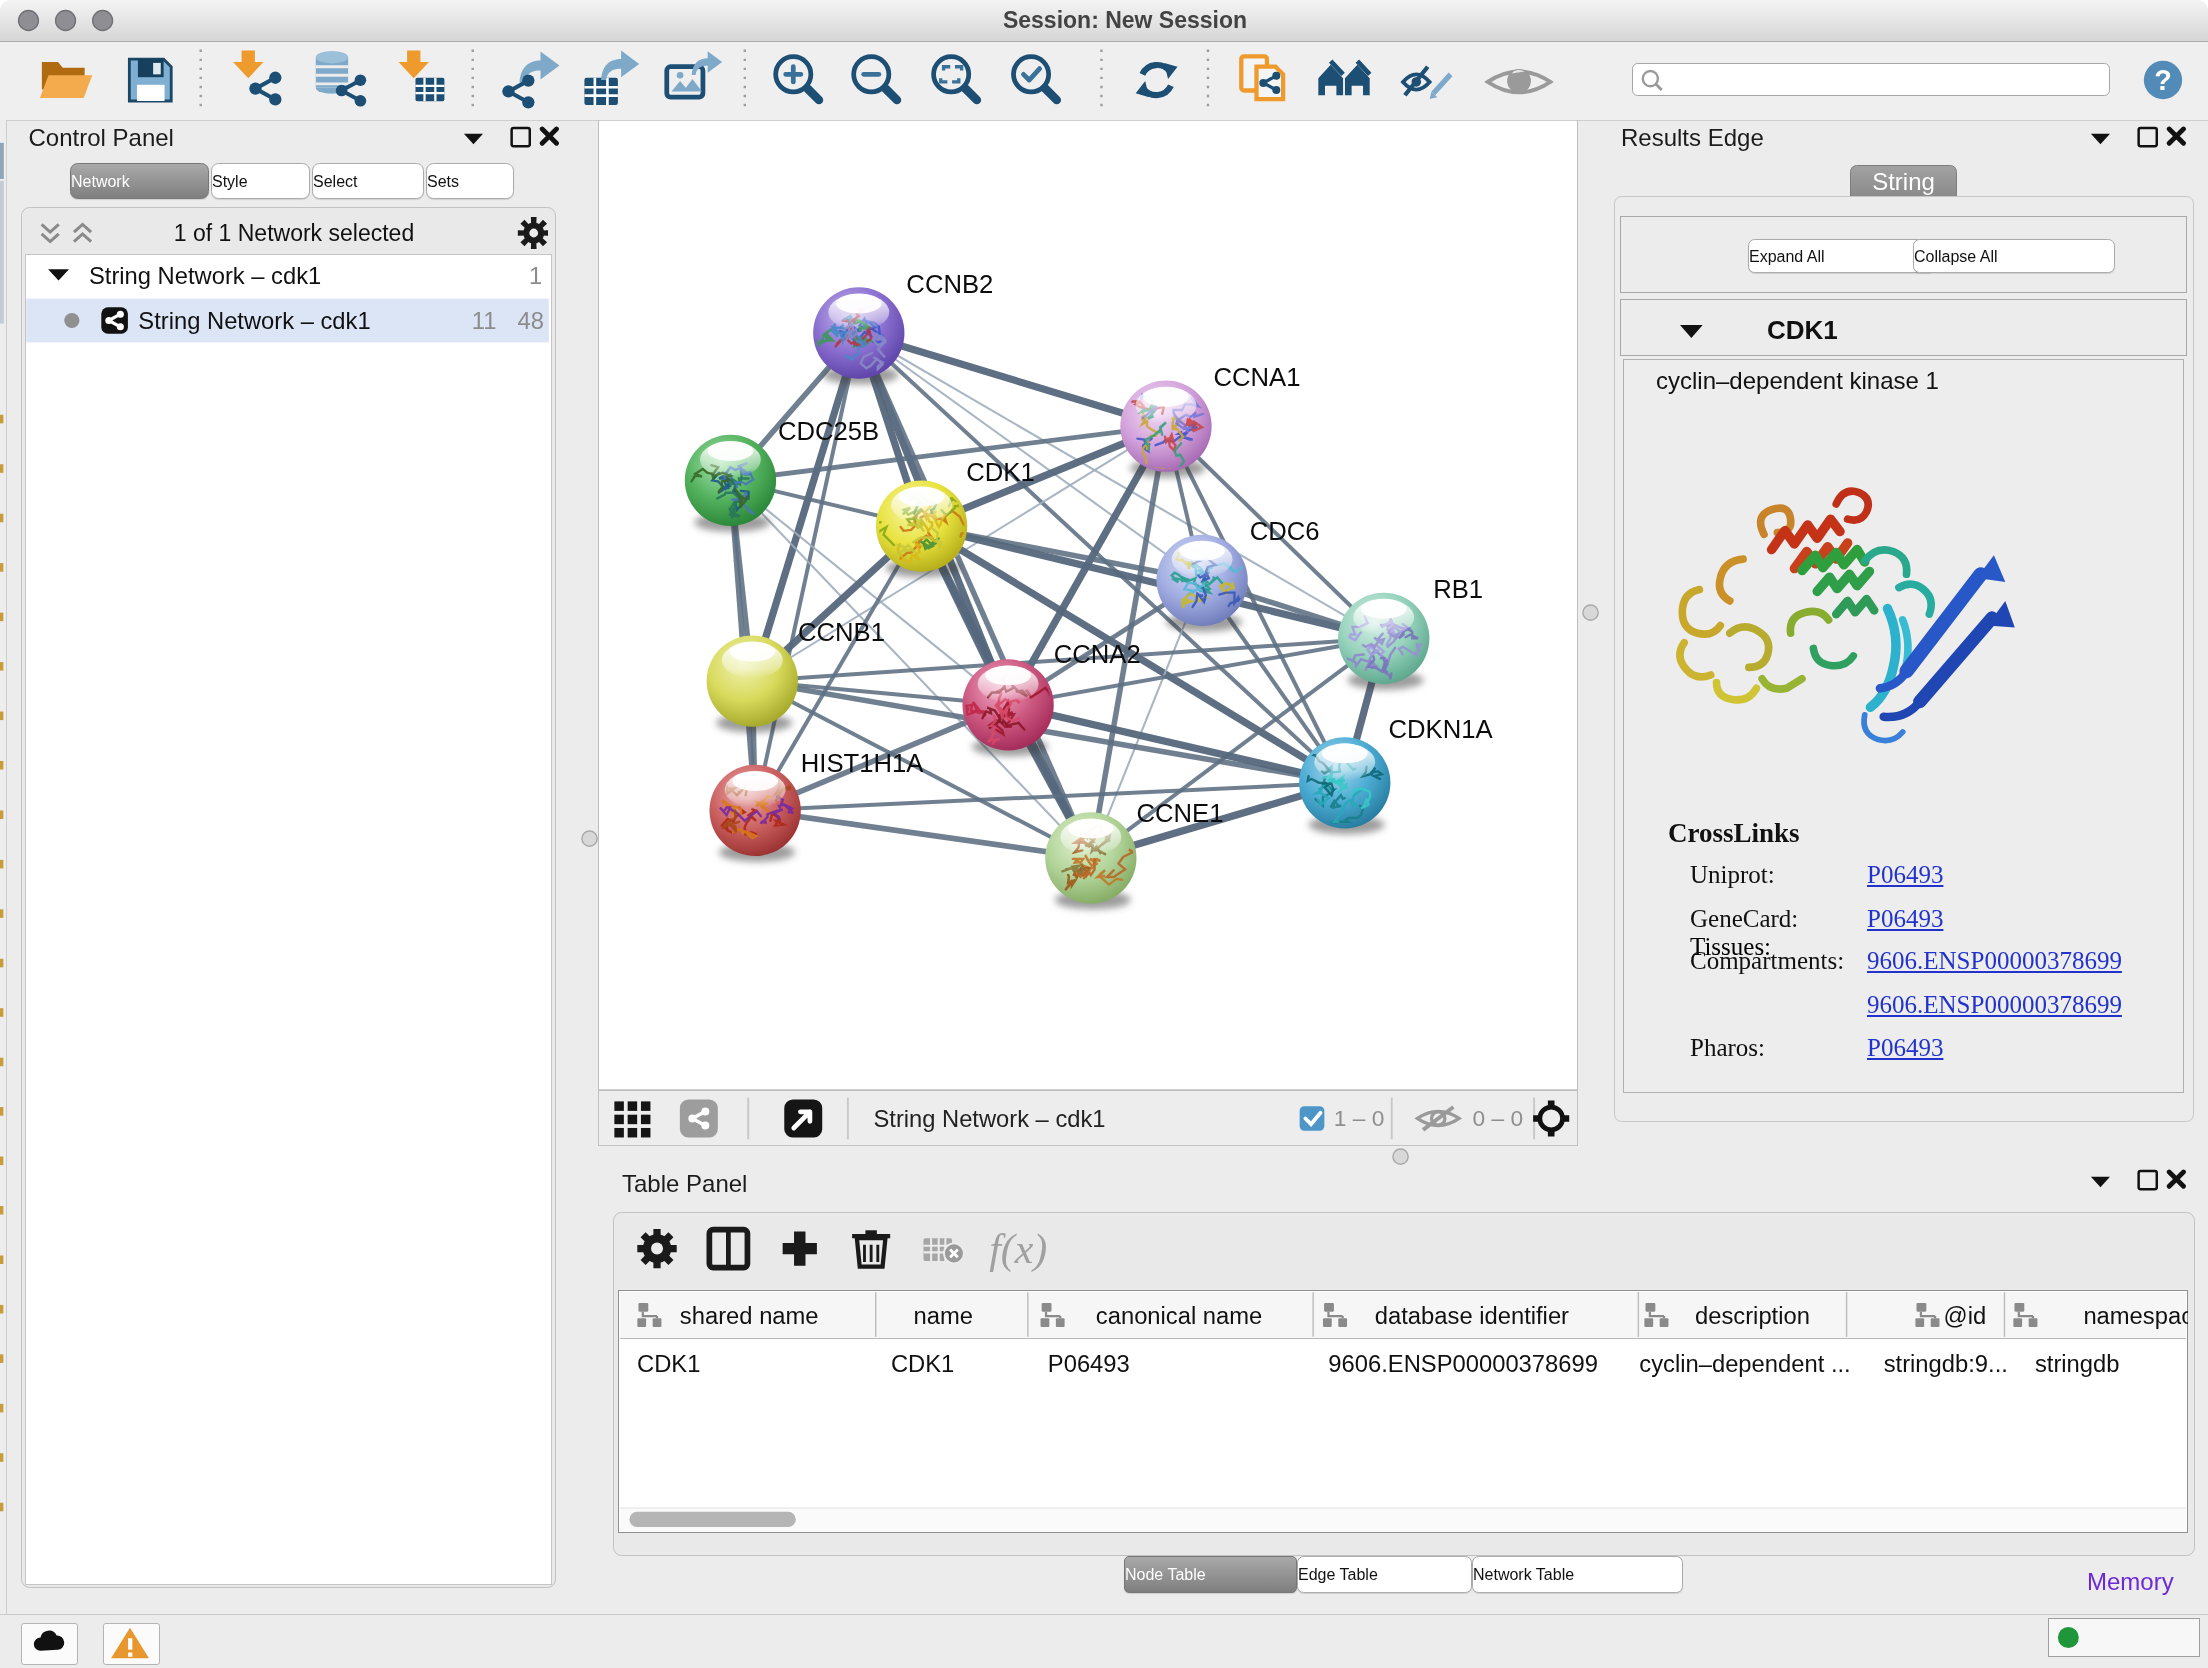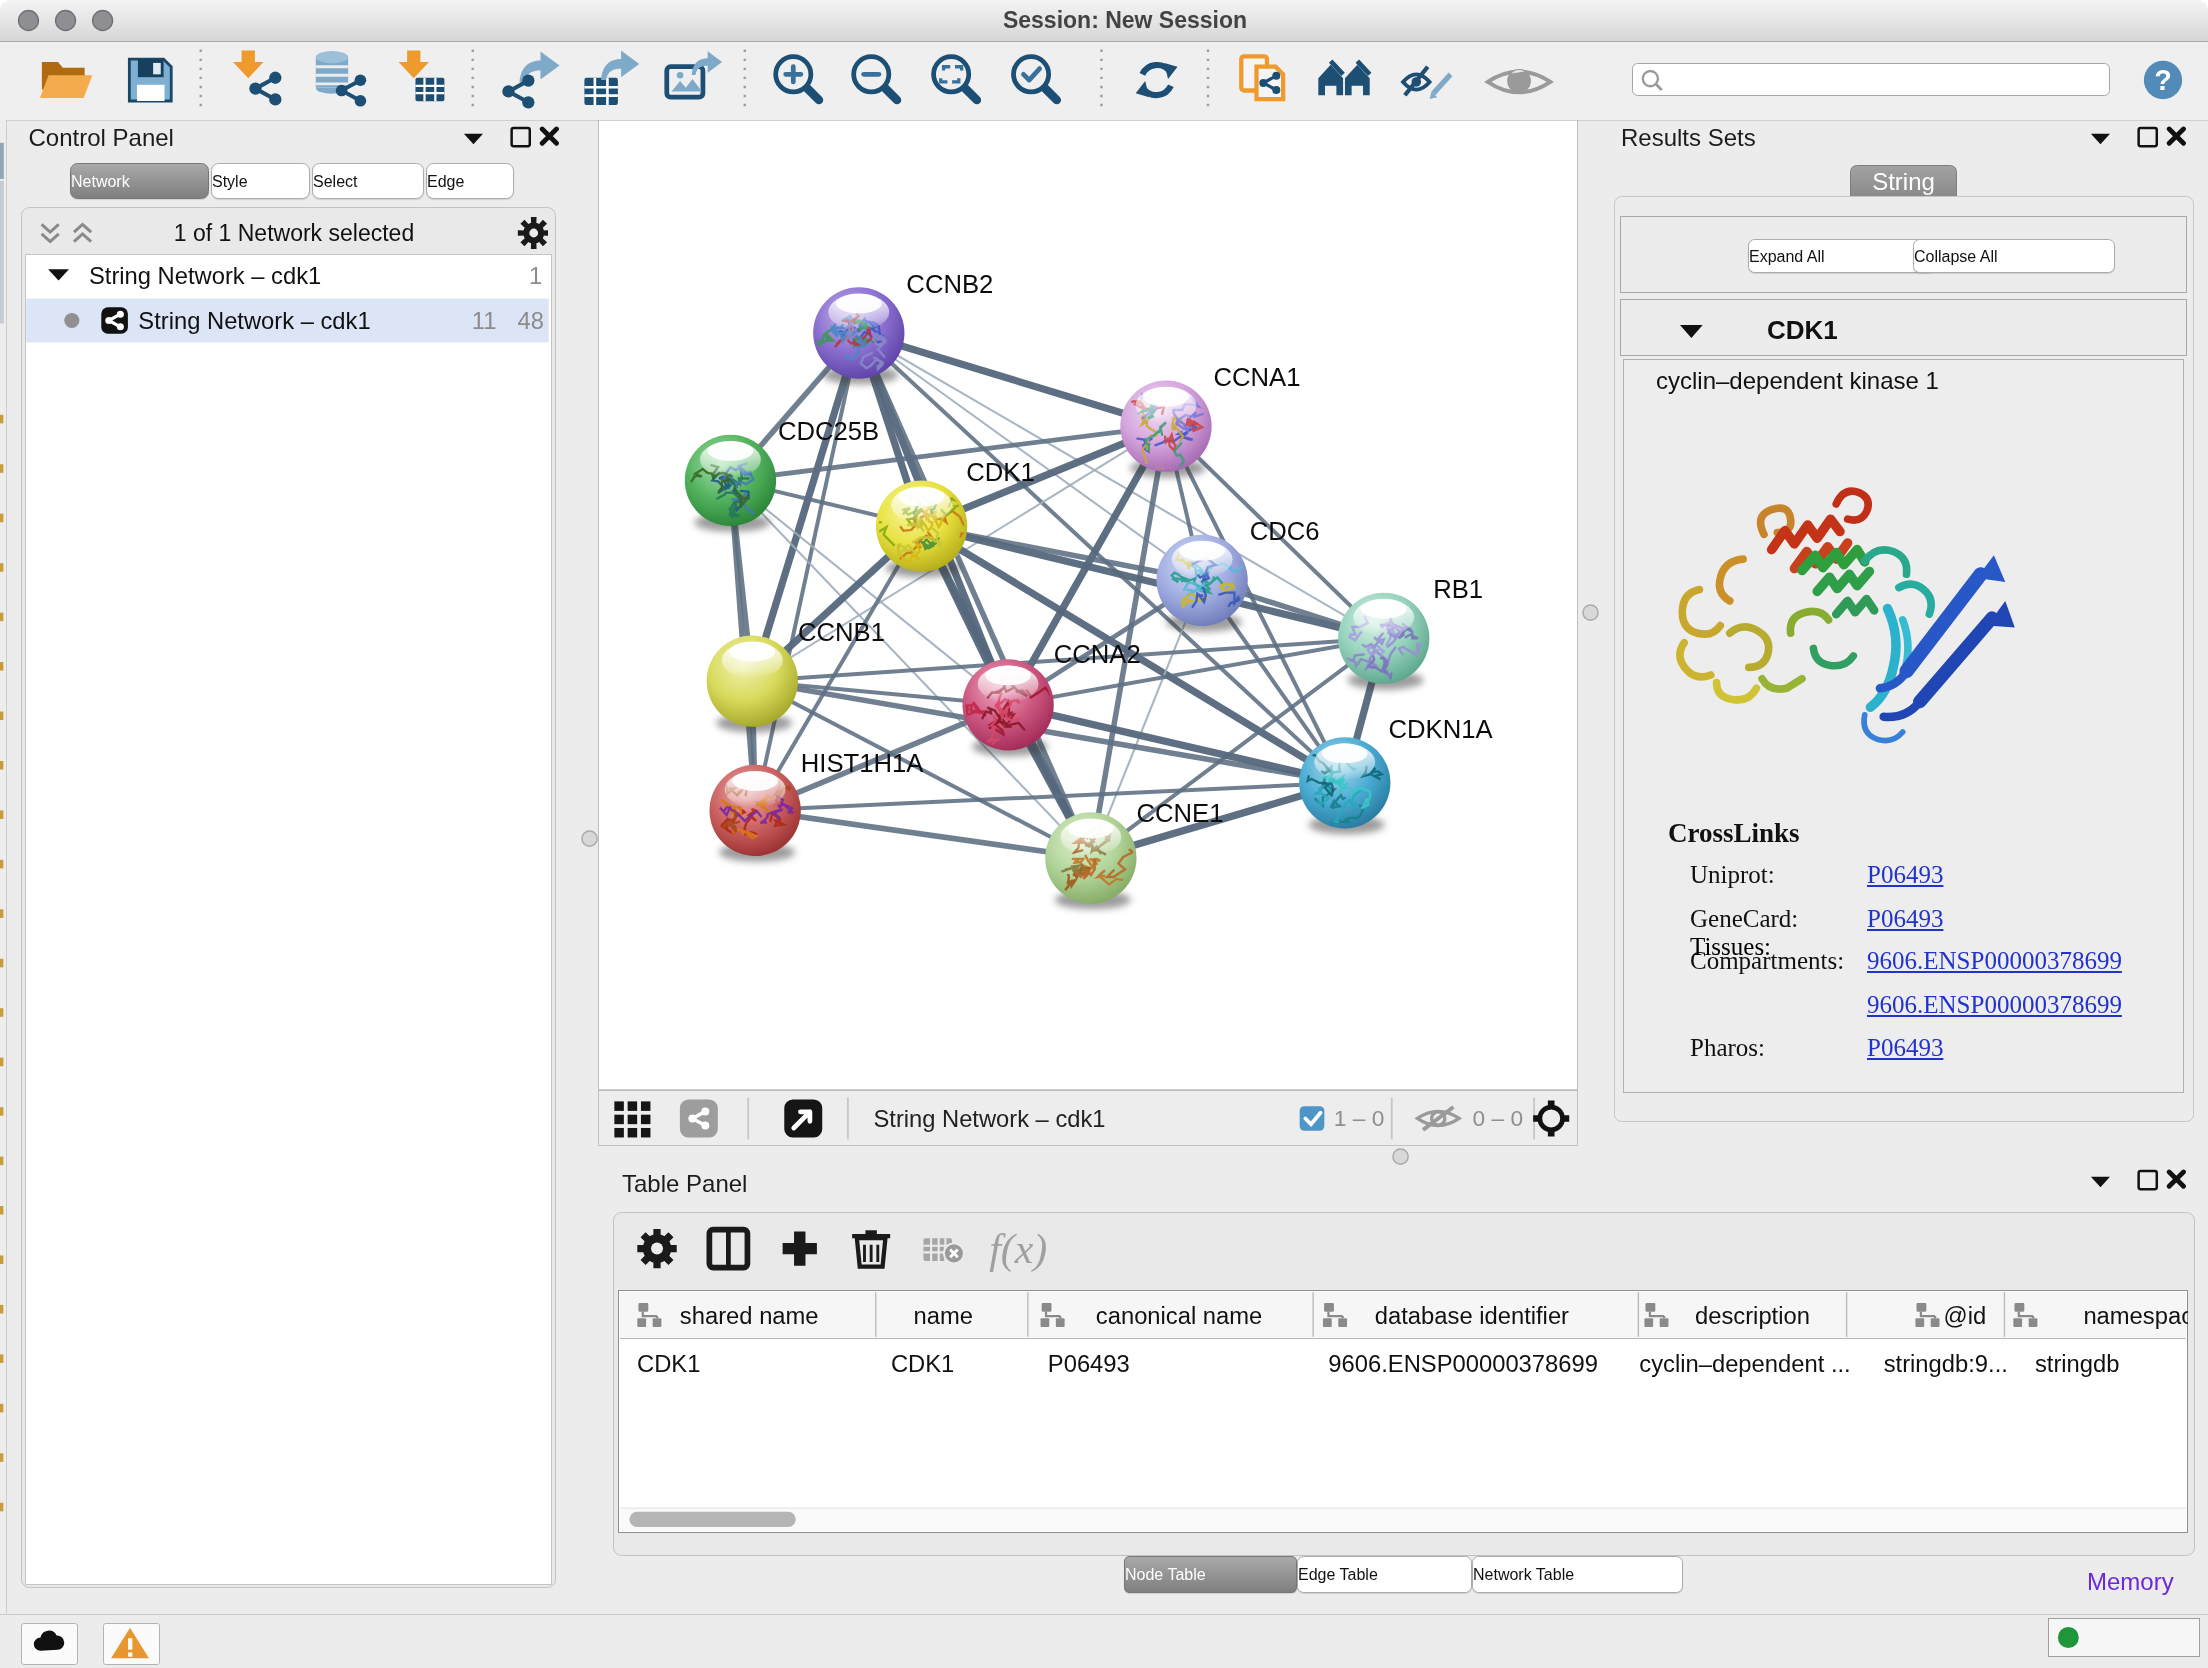--- a/index.html
+++ b/index.html
@@ -214,21 +214,21 @@
 </svg>
 <div class="abs ptitle" style="left:28.5px;top:124px">Control Panel</div>
 <svg class="abs" style="left:462px;top:126px" width="105" height="25" viewBox="0 0 110 26">
 <path d="M2,8 L22,8 L12,19 Z" fill="#111"></path>
 <rect x="52" y="2" width="19" height="19" fill="none" stroke="#111" stroke-width="2.6" rx="2"></rect>
 <path d="M84,3 L99,18 M99,3 L84,18" stroke="#111" stroke-width="5" stroke-linecap="round"></path>
 </svg>
 <div class="pbtn seltab" style="left:70px;top:163px;width:137px;height:34px;line-height:36px;border-radius:7.6px;z-index:3">Network</div>
 <div class="pbtn" style="left:211px;top:163px;width:97px;height:34px;line-height:36px;border-radius:7.6px">Style</div>
 <div class="pbtn" style="left:312px;top:163px;width:110px;height:34px;line-height:36px;border-radius:7.6px">Select</div>
-<div class="pbtn" style="left:426px;top:163px;width:86px;height:34px;line-height:36px;border-radius:7.6px">Edge</div>
+<div class="pbtn" style="left:426px;top:163px;width:86px;height:34px;line-height:36px;border-radius:7.6px">Sets</div>
 <div class="abs" style="left:21px;top:207px;width:533px;height:1379px;background:#e9e9e9;border:1.4px solid #c2c2c2;border-radius:8.6px"></div>
 <div class="abs" style="left:25px;top:254px;width:525px;height:1329px;background:#fff;border:1px solid #c5c5c5"></div>
 <svg class="abs" style="left:34px;top:213px" width="514" height="40" viewBox="0 0 540 42">
 <g stroke="#8a8a8a" stroke-width="3.2" fill="none">
 <path d="M8,12 l9,8 9,-8 M8,22 l9,8 9,-8"></path>
 <path d="M42,20 l9,-8 9,8 M42,30 l9,-8 9,8"></path>
 </g>
 <g transform="translate(525,21)">
         <g>
           <circle r="11" fill="#1a1a1a"></circle>
@@ -660,21 +660,21 @@
 <svg class="abs" style="left:580px;top:829px" width="21" height="21" viewBox="0 0 22 22">
       <circle cx="10" cy="10" r="8" fill="#d8d8d8" stroke="#aaa" stroke-width="1.5"></circle>
     </svg>
 <svg class="abs" style="left:1581px;top:603px" width="21" height="21" viewBox="0 0 22 22">
       <circle cx="10" cy="10" r="8" fill="#d8d8d8" stroke="#aaa" stroke-width="1.5"></circle>
     </svg>
 <svg class="abs" style="left:1391px;top:1147px" width="21" height="21" viewBox="0 0 22 22">
       <circle cx="10" cy="10" r="8" fill="#d8d8d8" stroke="#aaa" stroke-width="1.5"></circle>
     </svg>
 
-<div class="abs ptitle" style="left:1621px;top:124px">Results Sets</div>
+<div class="abs ptitle" style="left:1621px;top:124px">Results Edge</div>
 <svg class="abs" style="left:2089px;top:126px" width="105" height="25" viewBox="0 0 110 26">
 <path d="M2,8 L22,8 L12,19 Z" fill="#111"></path>
 <rect x="52" y="2" width="19" height="19" fill="none" stroke="#111" stroke-width="2.6" rx="2"></rect>
 <path d="M84,3 L99,18 M99,3 L84,18" stroke="#111" stroke-width="5" stroke-linecap="round"></path>
 </svg>
 <div class="abs" style="left:1850px;top:165px;width:105px;height:31px;background:linear-gradient(#a2a2a2,#8a8a8a);border:1px solid #7e7e7e;border-radius:6.7px 6.7px 0 0;color:#fff;font-size:24px;text-align:center;line-height:31px">String</div>
 <div class="abs" style="left:1614px;top:196px;width:578px;height:924px;background:#ececec;border:1.4px solid #c6c6c6;border-radius:7.6px"></div>
 <div class="abs" style="left:1620px;top:216px;width:567px;height:77px;background:#ececec;border:1.4px solid #a8a8a8;box-sizing:border-box"></div>
 <div class="pbtn" style="left:1748px;top:239px;width:185px;height:32px;line-height:33px;font-weight:400">Expand All</div>
 <div class="pbtn" style="left:1913px;top:239px;width:200px;height:32px;line-height:33px;font-weight:400">Collapse All</div>

